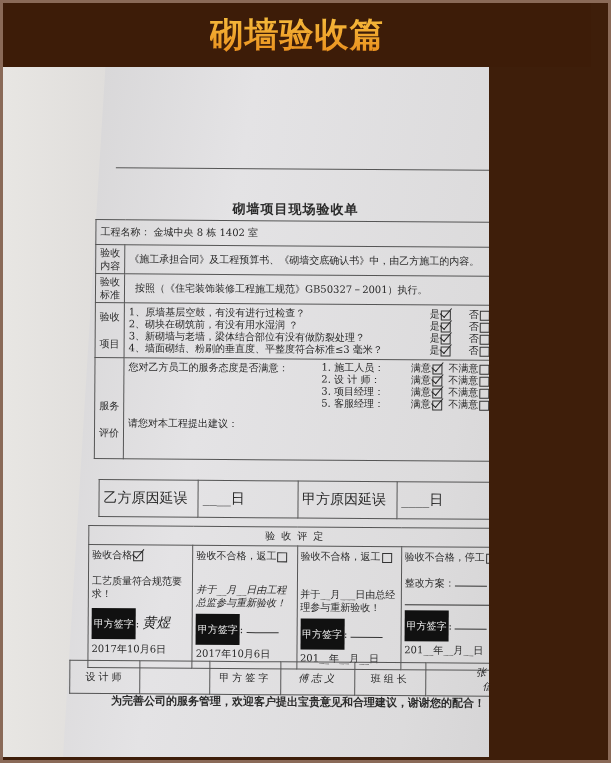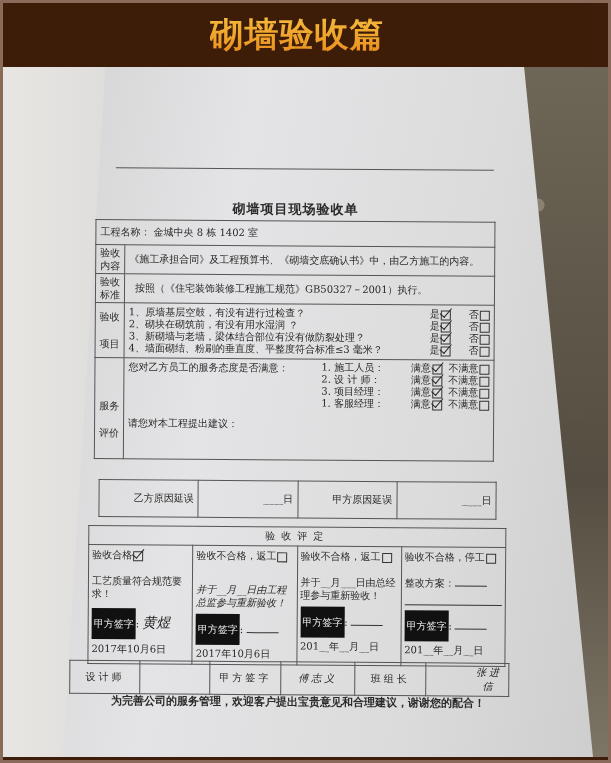--- a/index.html
+++ b/index.html
@@ -16,21 +16,21 @@
     position:absolute; left:3px; top:3px; width:588px; height:64px;
     background:#3d1c08; display:flex; align-items:center; justify-content:center;
   }
   .banner-title {
     font-family:"DejaVu Sans", sans-serif; font-weight:bold; font-size:34px;
     color:#f2a52a; letter-spacing:1px;
     background:linear-gradient(#f7c040,#e88a1a); -webkit-background-clip:text; background-clip:text;
     -webkit-text-fill-color:transparent;
   }
   .photo {
-    position:absolute; left:3px; top:67px; width:605px; height:690px;
+    position:absolute; left:3px; top:67px; width:486px; height:690px;
     background:linear-gradient(90deg,#6d6556 0%,#7a705d 50%,#5c5548 100%);
     overflow:hidden;
   }
   .ground {
     position:absolute; right:0; top:0; width:100px; height:100%;
     background:
       radial-gradient(circle at 30% 20%, #8a8170 0 6px, transparent 7px),
       radial-gradient(circle at 70% 50%, #5a5245 0 9px, transparent 10px),
       radial-gradient(circle at 40% 80%, #968c78 0 5px, transparent 6px),
       linear-gradient(#6e6656,#544d41 60%,#7d7666);
@@ -57,21 +57,21 @@
   .label-col { width:26px; text-align:center; line-height:13px; padding:1px; }
   .cb { display:inline-block; width:8px; height:8px; border:1px solid #333; vertical-align:middle; margin-left:1px; position:relative; }
   .cb.checked::after {
     content:""; position:absolute; left:1px; top:-6px; width:5px; height:11px;
     border-right:1.4px solid #222; border-bottom:1.4px solid #222; transform:rotate(40deg);
   }
   .q-row { display:flex; justify-content:space-between; line-height:12px; }
   .q-row .yn { white-space:nowrap; }
   .q-row .yn span.sp { display:inline-block; width:18px; }
   .delay { position:absolute; left:10px; top:332px; width:398px; }
-  .delay td { height:32px; text-align:right; font-size:10px; }
+  .delay td { height:32px; text-align:left; font-size:14px; }
   .eval { position:absolute; left:0; top:378px; width:418px; }
   .eval td { vertical-align:top; font-size:10px; padding:3px 3px; }
   .eval .head td { text-align:center; letter-spacing:6px; padding:2px; }
   .sig-tag { background:#111; color:#eee; padding:10px 2px; }
   .hand { font-family:"DejaVu Serif", serif; font-style:italic; color:#1a1a1a; font-size:14px; }
   .blank { display:inline-block; border-bottom:1px solid #333; min-width:32px; }
   .footer-row { position:absolute; left:-18px; top:513px; width:440px; }
   .footer-row td { height:26px; font-size:10px; text-align:center; letter-spacing:3px; }
   .thanks { position:absolute; left:-4px; top:546px; width:430px; text-align:center; font-size:11px; font-weight:bold; }
 </style>
@@ -151,21 +151,21 @@
                   </div>
               <div class="q-row">
                     <span>2. 设 计 师：</span>
                     <span class="yn"><span>满意</span><span class="cb checked"></span>&nbsp;&nbsp;<span>不满意</span><span class="cb"></span></span>
                   </div>
               <div class="q-row">
                     <span>3. 项目经理：</span>
                     <span class="yn"><span>满意</span><span class="cb checked"></span>&nbsp;&nbsp;<span>不满意</span><span class="cb"></span></span>
                   </div>
               <div class="q-row">
-                    <span>1. 客服经理：</span>
+                    <span>5. 客服经理：</span>
                     <span class="yn"><span>满意</span><span class="cb checked"></span>&nbsp;&nbsp;<span>不满意</span><span class="cb"></span></span>
                   </div>
             </div>
           </div>
           <div style="margin-top:8px;">请您对本工程提出建议：</div>
           <div style="height:26px;"></div>
         </td>
       </tr>
     </tbody>
       </table>
@@ -194,21 +194,21 @@
           <div style="margin-top:10px;">2017年10月6日</div>
         </td>
         <td style="width:25%;">
           <div><span>验收不合格，返工</span><span class="cb"></span></div>
           <div style="margin-top:20px; line-height:13px;font-style:italic;">并于__月__日由工程总监参与重新验收！</div>
           <div style="margin-top:14px;"><span class="sig-tag">甲方签字</span>: <span class="blank"></span></div>
           <div style="margin-top:10px;">2017年10月6日</div>
         </td>
         <td style="width:25%;">
           <div><span>验收不合格，返工</span><span class="cb"></span></div>
-          <div style="margin-top:12px; line-height:13px;">并于__月___日由总经理参与重新验收！</div>
+          <div style="margin-top:24px; line-height:13px;">并于__月___日由总经理参与重新验收！</div>
           <div style="margin-top:14px;"><span class="sig-tag">甲方签字</span>: <span class="blank"></span></div>
           <div style="margin-top:10px;">201__年__月__日</div>
         </td>
         <td style="width:25%;">
           <div><span>验收不合格，停工</span><span class="cb"></span></div>
           <div style="margin-top:12px;"><span>整改方案：</span><span class="blank"></span></div>
           <div style="margin-top:6px; border-bottom:1px solid #333; height:8px;"></div>
           <div style="margin-top:14px;"><span class="sig-tag">甲方签字</span>: <span class="blank"></span></div>
           <div style="margin-top:10px;">201__年__月__日</div>
         </td>

